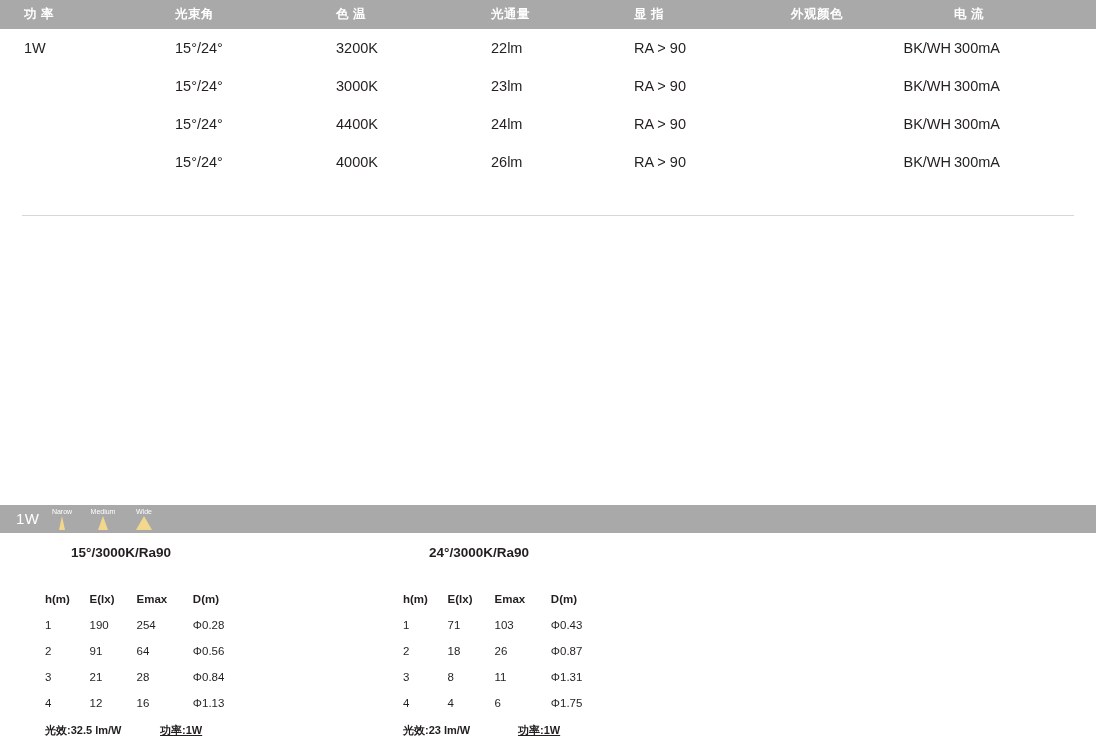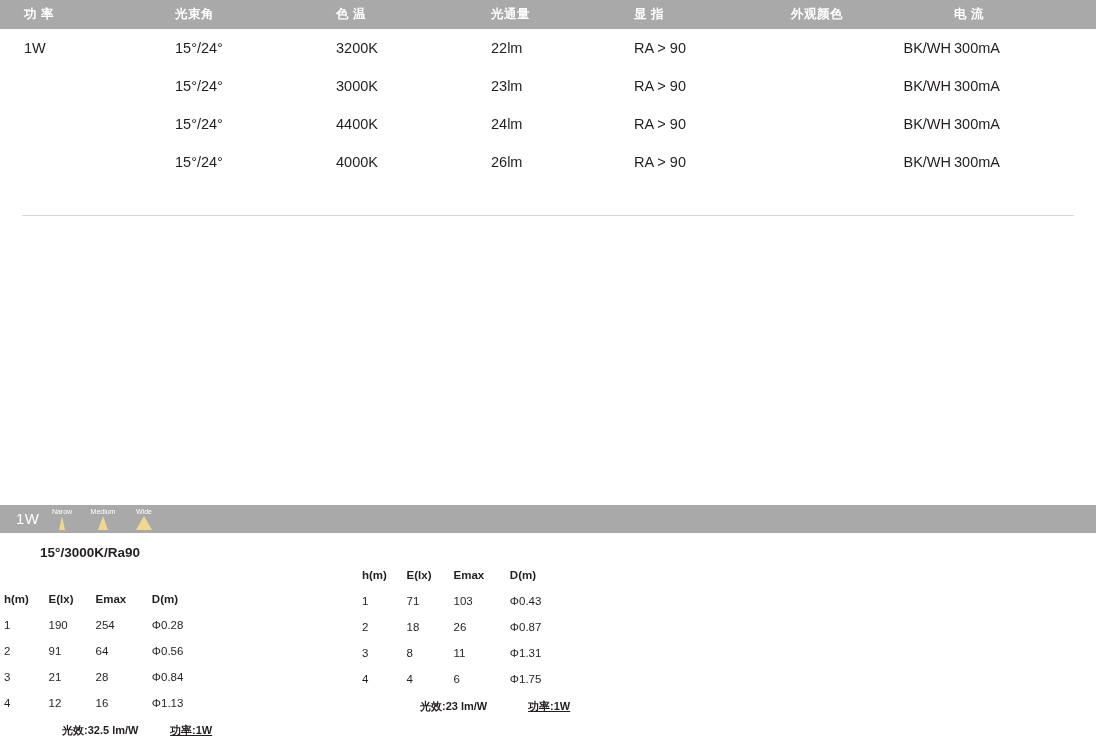--- a/index.html
+++ b/index.html
@@ -114,39 +114,40 @@
     border-right-color: transparent;
     border-bottom: 14px solid #f2d78c;
   }
   .beam-glyph.narrow i { border-left-width: 3px;  border-right-width: 3px; }
   .beam-glyph.medium i { border-left-width: 5px;  border-right-width: 5px; }
   .beam-glyph.wide   i { border-left-width: 8px;  border-right-width: 8px; }
 
   .photo-block {
     position: absolute;
     top: 545px;
+    padding-left: 31px;
   }
   .photo-block.left  { left: 0px;   width: 370px; }
   .photo-block.right { left: 358px; width: 370px; }
 
   .photo-title {
     font-size: 13.5px;
     font-weight: bold;
     color: #231f20;
     text-align: left;
     padding-left: 40px;
     height: 24px;
   }
 
   .photo-table {
     margin-top: 24px;
     border-collapse: collapse;
     table-layout: fixed;
     width: 230px;
-    margin-left: 4px;
+    margin-left: 14px;
   }
   .photo-table th {
     font-size: 11.5px;
     font-weight: bold;
     color: #231f20;
     text-align: left;
     padding: 0 0 14px 0;
   }
   .photo-table td {
     font-size: 11.5px;
@@ -161,21 +162,21 @@
 
   .photo-footer {
     position: relative;
     margin-left: 14px;
     width: 250px;
     font-size: 11px;
     font-weight: bold;
     color: #231f20;
     display: flex;
   }
-  .photo-footer .eff { width: 115px; margin-left: 48px; }
+  .photo-footer .eff { width: 115px; }
   .photo-footer .pwr { width: 100px; text-decoration: underline; }
 </style>
 </head>
 <body>
 
 <table class="spec-table">
   <thead>
     <tr>
       <th class="col-power">功 率</th>
       <th class="col-beam">光束角</th>
@@ -290,20 +291,21 @@
       </tr>
     </tbody>
   </table>
   <div class="photo-footer">
     <span class="eff">光效:32.5 lm/W</span>
     <span class="pwr">功率:1W</span>
   </div>
 </div>
 
 <div class="photo-block right">
+  <div class="photo-title">24°/3000K/Ra90</div>
   <table class="photo-table">
     <thead>
       <tr>
         <th class="ph-h">h(m)</th>
         <th class="ph-e">E(lx)</th>
         <th class="ph-em">Emax</th>
         <th class="ph-d">D(m)</th>
       </tr>
     </thead>
     <tbody>

